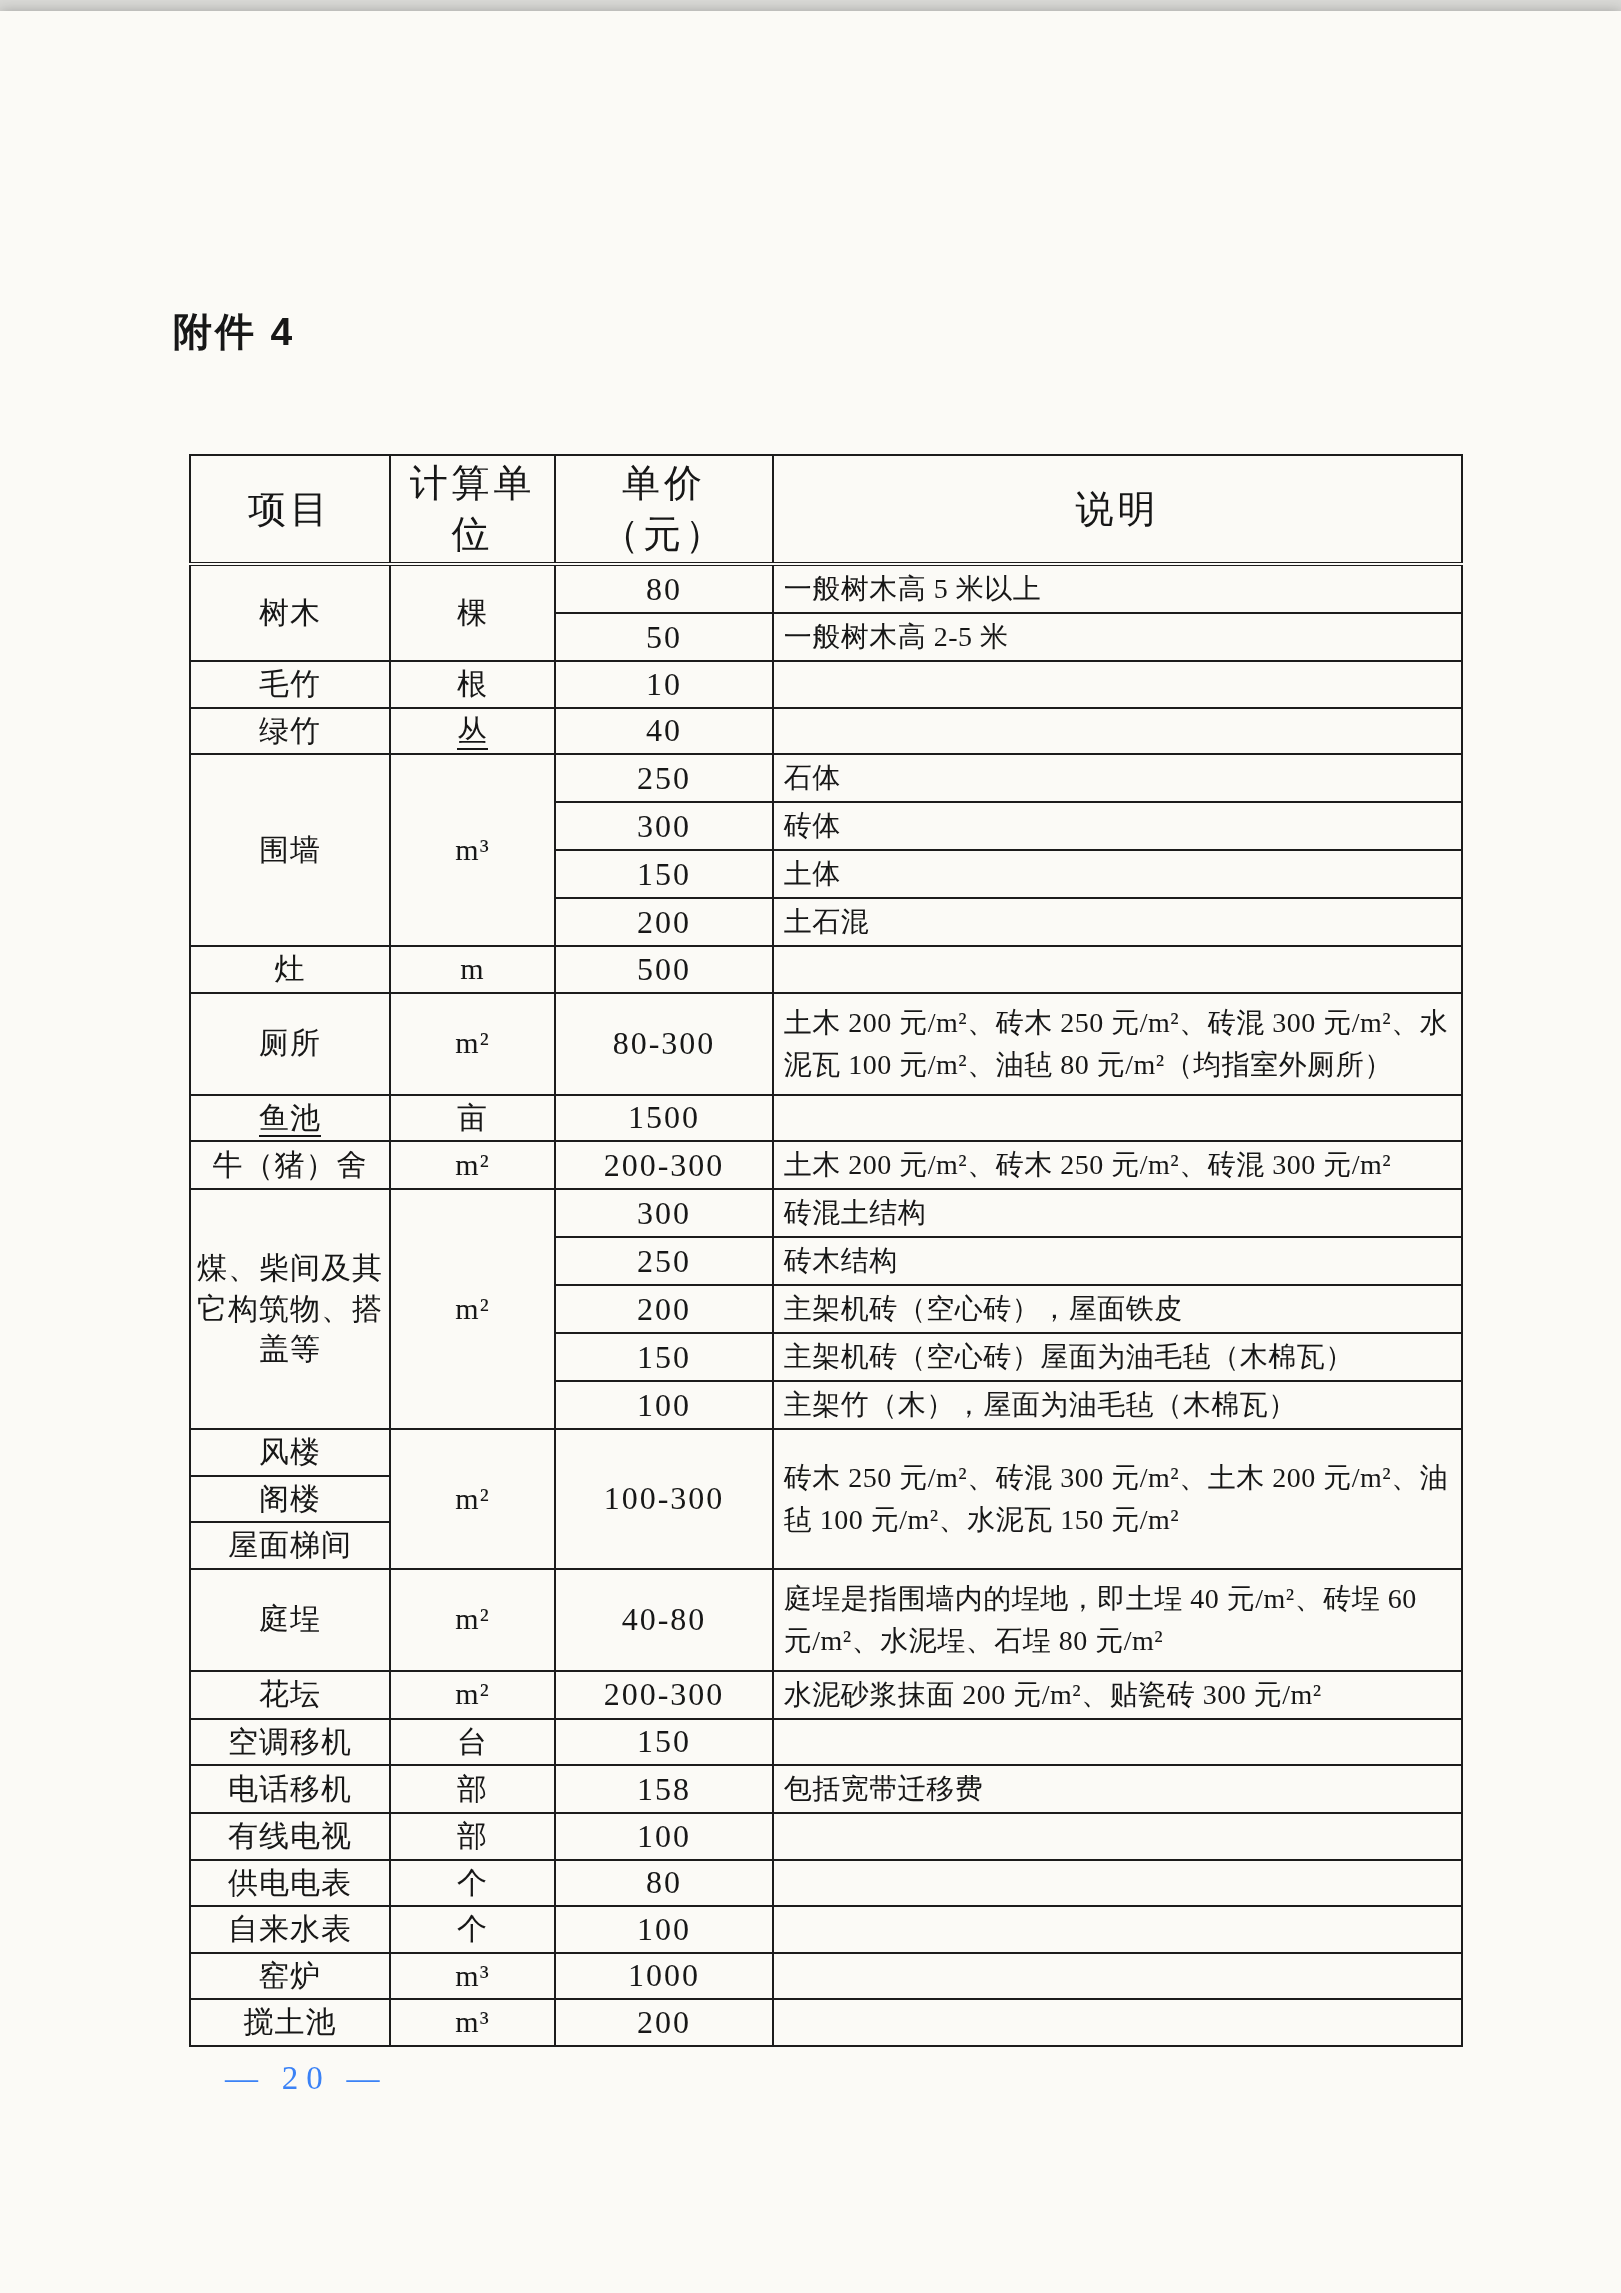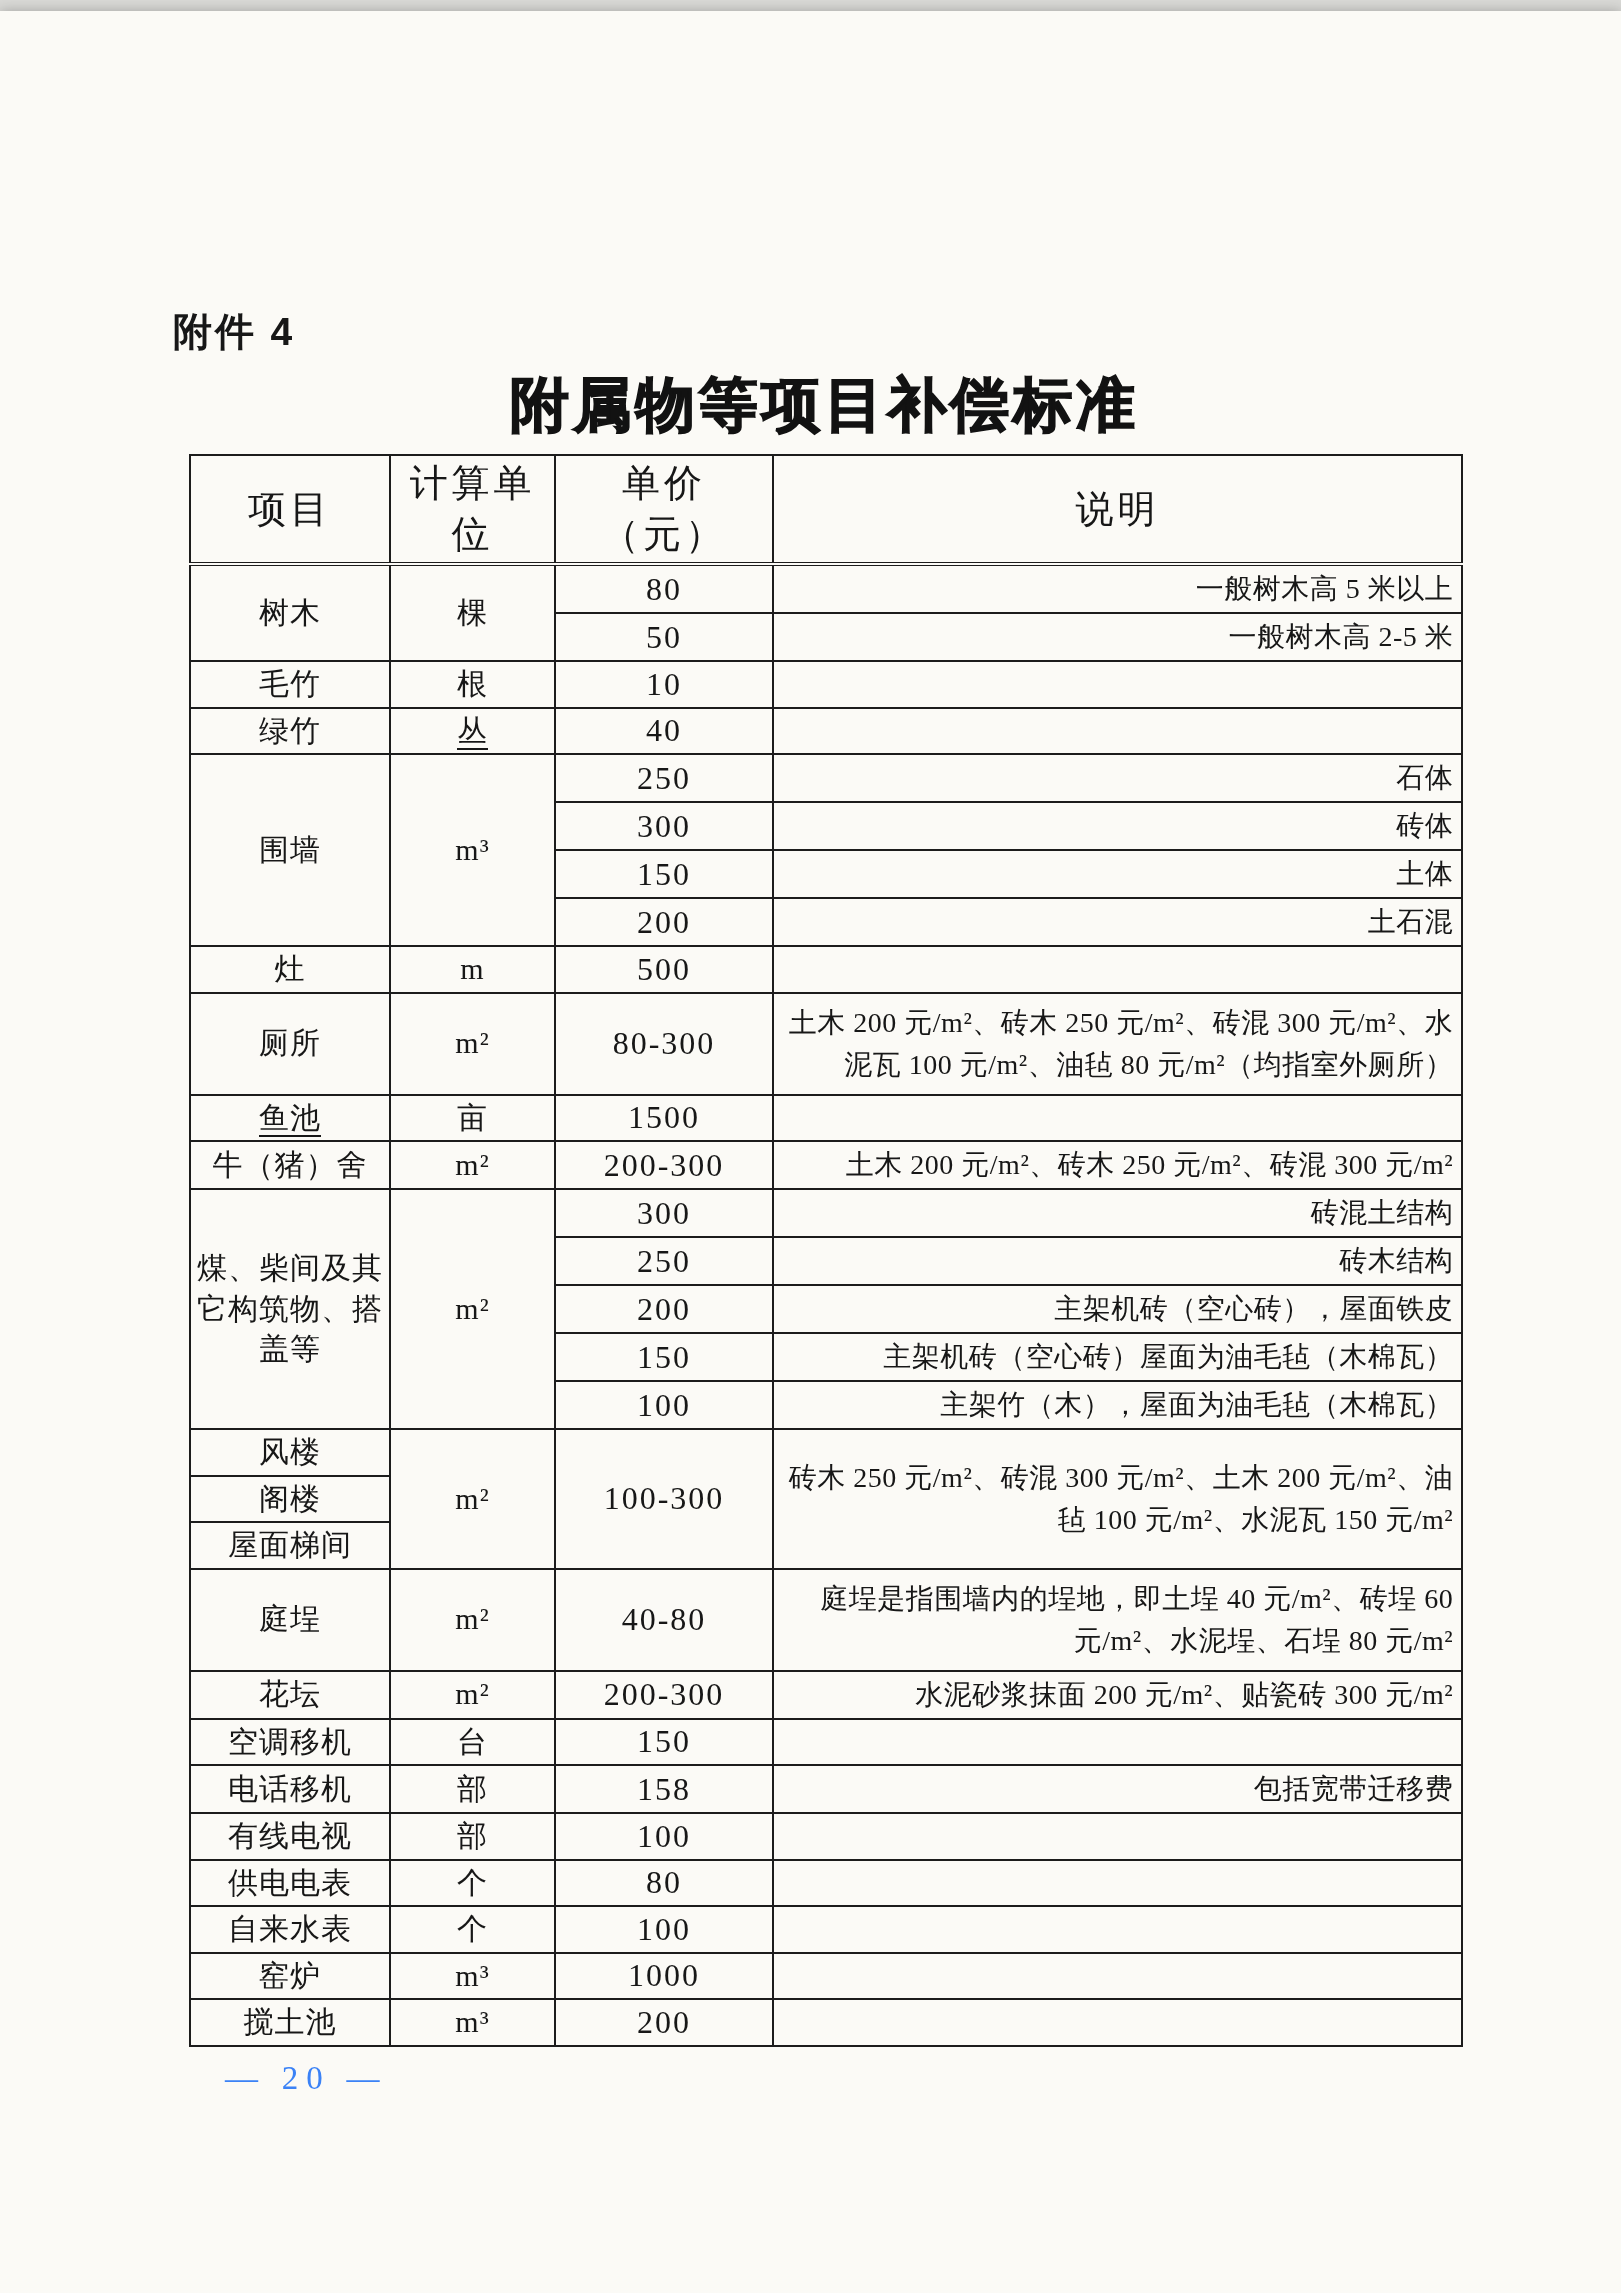--- a/index.html
+++ b/index.html
@@ -39,35 +39,34 @@
   }
   .comp thead tr{height:49px;}
   .comp thead th{
     font-weight:400;font-size:38px;letter-spacing:3.9px;text-align:center;
     border-bottom:4.9px double #1c1c1c;
   }
   .comp tbody tr{height:45px;}
   .comp tbody tr.tall{height:102px;}
   td.item,td.unit{font-size:30px;text-align:center;letter-spacing:1px;line-height:1.35;}
   td.price{font-size:32px;text-align:center;letter-spacing:2px;}
-  td.desc{font-size:28px;text-align:right;padding:2px 7.8px 2px 9.8px;line-height:1.5;letter-spacing:0.5px;}
+  td.desc{font-size:28px;text-align:left;padding:2px 7.8px 2px 9.8px;line-height:1.5;letter-spacing:0.5px;}
   td.u{text-decoration:underline;text-underline-offset:6.9px;text-decoration-thickness:2px;}
   .page-num{
     position:absolute;left:225px;top:2049px;
     font-size:33px;letter-spacing:7.8px;color:#3b82f6;
   }
 </style>
 </head>
 <body>
 
 <div class="page">
 
   <div class="attachment">附件 4</div>
 
-  <h1 class="doc-title">附属物等项目补偿标准</h1>
 
   <table class="comp">
     <colgroup>
       <col style="width:200px">
       <col style="width:165px">
       <col style="width:218px">
       <col style="width:689px">
     </colgroup>
     <thead>
       <tr>

